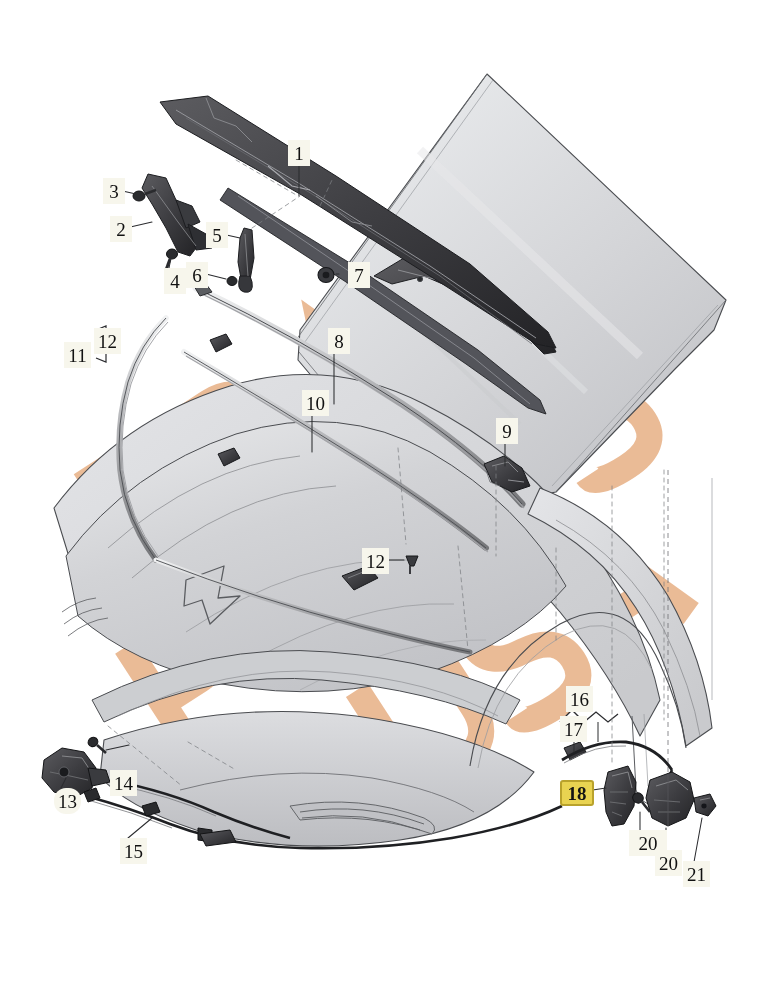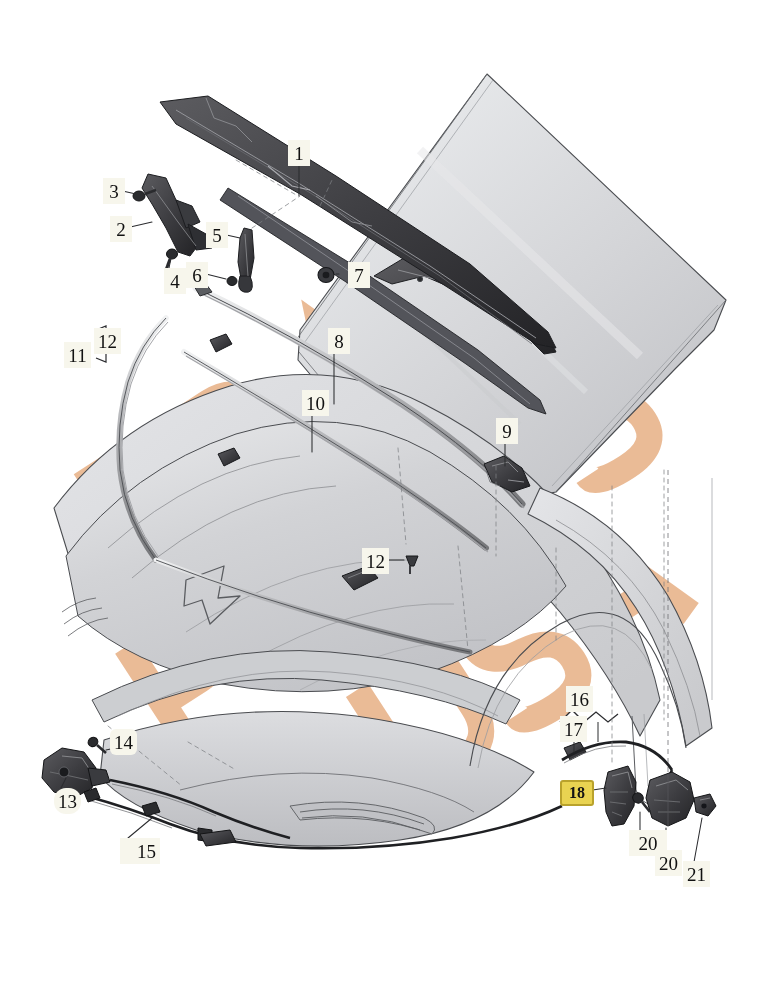--- a/index.html
+++ b/index.html
@@ -7,21 +7,21 @@
        font-family:"Liberation Serif",serif;}
   #stage{position:relative;width:764px;height:1000px;background:#fff;}
   #art{position:absolute;left:0;top:0;width:764px;height:1000px;}
 
   
   .lbl{position:absolute;display:flex;align-items:center;justify-content:center;
        font-family:"Liberation Serif",serif;font-weight:400;color:#111;
        background:#f7f6ec;line-height:1;-webkit-font-smoothing:none;}
   .lbl.n1{font-size:19px;width:22px;height:26px;}
   .lbl.hl{background:#e9d351;border:2px solid #b9a22c;border-radius:3px;
-          width:30px;height:22px;font-size:16px;font-weight:700;color:#141414;}
+          width:30px;height:22px;font-size:19px;font-weight:700;color:#141414;}
 </style>
 </head>
 <body>
 
 <div id="stage">
 
 <svg id="art" viewBox="0 0 764 1000">
   <defs>
     <linearGradient id="gHood" x1="0" y1="0" x2="0.6" y2="1">
       <stop offset="0" stop-color="#e9eaec"></stop>
@@ -370,22 +370,22 @@
 <div class="lbl n1" style="left:206px;top:222px;">5</div>
 <div class="lbl n1" style="left:186px;top:262px;">6</div>
 <div class="lbl n1" style="left:348px;top:262px;">7</div>
 <div class="lbl n1" style="left:328px;top:328px;">8</div>
 <div class="lbl n1" style="left:496px;top:418px;">9</div>
 <div class="lbl n1" style="left:302px;top:390px;width:27px;">10</div>
 <div class="lbl n1" style="left:64px;top:342px;width:27px;">11</div>
 <div class="lbl n1" style="left:94px;top:328px;width:27px;">12</div>
 <div class="lbl n1" style="left:362px;top:548px;width:27px;">12</div>
 <div class="lbl n1" style="left:54px;top:788px;width:27px;border-radius:12px;">13</div>
-<div class="lbl n1" style="left:110px;top:729px;width:27px;border-radius:6px;">14</div>
-<div class="lbl n1" style="left:120px;top:838px;width:27px;padding-left:13px;">15</div>
+<div class="lbl n1" style="left:110px;top:770px;width:27px;">14</div>
+<div class="lbl n1" style="left:120px;top:838px;width:27px;">15</div>
 <div class="lbl n1" style="left:566px;top:686px;width:27px;text-align:center;">16</div>
 <div class="lbl n1" style="left:560px;top:716px;width:27px;">17</div>
 <div class="lbl hl" style="left:560px;top:780px;">18</div>
 <div class="lbl n1" style="left:655px;top:850px;width:27px;">20</div>
 <div class="lbl n1" style="left:629px;top:830px;width:38px;">20</div>
 <div class="lbl n1" style="left:683px;top:861px;width:27px;">21</div>
 
 </div>
 
 </body></html>

